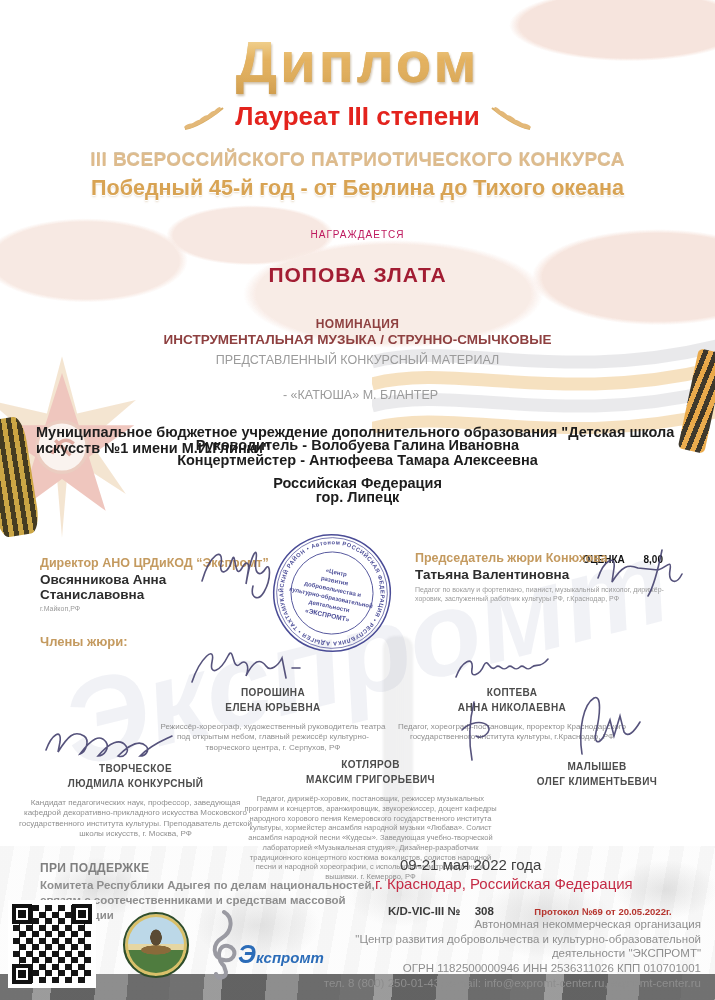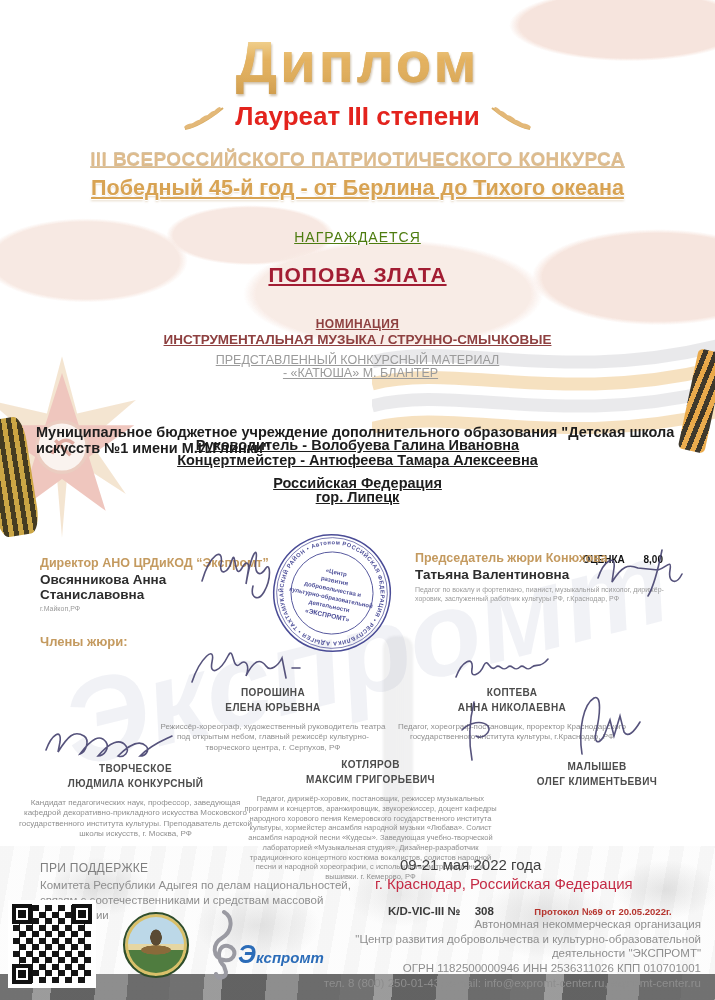--- a/index.html
+++ b/index.html
@@ -2,21 +2,21 @@
 <html><head>
 <meta charset="utf-8">
 <style>
   html,body { margin:0; padding:0; background:#9a9a9a; }
   .page {
     position:relative; width:715px; height:1000px; margin:0 auto;
     background:#ffffff; overflow:hidden;
     font-family:"Liberation Sans", sans-serif;
   }
   .abs { position:absolute; }
-  .ctr { left:0; right:0; text-align:center;text-decoration:underline; }
+  .ctr { left:0; right:0; text-align:center; }
 
   
   .decor { pointer-events:none; }
   .map-blobs {
     left:0; top:0; right:0; height:420px; opacity:.9;
     background:
       radial-gradient(200px 60px at 88% 6%,  #f6e2da 55%, transparent 60%),
       radial-gradient(170px 70px at 12% 62%, #f7e7e0 55%, transparent 60%),
       radial-gradient(250px 90px at 55% 70%, #f8eae4 55%, transparent 60%),
       radial-gradient(210px 80px at 92% 66%, #f6e3db 55%, transparent 60%),
@@ -70,26 +70,26 @@
   .award { font-size:26px; font-weight:800; color:#e3231d; }
   .laurel-r { transform:scaleX(-1); }
   .contest1 {
     top:149px; font-size:19px; font-weight:800; letter-spacing:.4px; color:#debb8c;
     text-shadow:0 1px 1px #fff, 0 -1px 0 rgba(165,125,60,.45);
   }
   .contest2 {
     top:176px; font-size:21.5px; font-weight:800; color:#d8a353;
     text-shadow:0 1px 0 #fff, 0 2px 2px rgba(160,110,40,.25);
   }
-  .awarded { top:229px; font-size:14px; letter-spacing:1px; color:#4d7c0f; }
+  .awarded { top:229px; font-size:10px; letter-spacing:1px; color:#be185d; }
   .recipient { top:263px; font-size:21px; font-weight:800; letter-spacing:1px; color:#a21d33; }
   .nom-label { top:317px; font-size:12px; font-weight:700; color:#8e4040; letter-spacing:.4px; }
   .nom-value { top:332px; font-size:13.5px; font-weight:700; color:#8e4040; }
   .mat-label { top:353px; font-size:12.5px; color:#9b9b9b; }
-  .mat-value { top:366px; font-size:12.5px; color:#9b9b9b;margin-left:6px; }
+  .mat-value { top:388px; font-size:12.5px; color:#9b9b9b;margin-left:6px; }
 
   
   .institution { top:401px; left:36px; right:36px; font-size:14.5px; font-weight:700; color:#1d1d1d; line-height:1.1; }
   .p-line { font-size:14.5px; font-weight:700; color:#1d1d1d; }
   .leader { top:437px; } .concert { top:452px; }
   .country { top:475px; } .city { top:489px; }
   .score-row { top:506px; right:52px; font-size:10px; font-weight:800; color:#111;margin-top:48px; }
   .score-row .gap { display:inline-block; width:16px; }
 
   
@@ -115,21 +115,21 @@
   .col-kotlyarov { left:243px; top:758px; width:255px; }
   .col-kotlyarov .jury-bio { font-size:7.5px; }
   .col-malyshev  { left:488px; top:760px; width:218px; }
   .s-poroshina { left:182px; top:634px; }
   .s-kopteva   { left:448px; top:645px; }
   .s-kosogorova{ left:40px;  top:710px; }
   .s-kotlyarov { left:452px; top:696px; }
   .s-malyshev  { left:568px; top:688px; }
 
   
-  .support-block { left:40px; top:861px; width:345px; }
+  .support-block { left:40px; top:861px; width:345px;font-weight:bold; }
   .support-label { font-size:12px; color:#7f7f7f; letter-spacing:.3px; }
   .support-text  { font-size:11.5px; color:#8e8e8e; line-height:1.3; margin-top:3px; }
   .qr { left:8px; top:900px; width:88px; height:88px; background:#fff; padding:5px; box-sizing:border-box; }
   .qr-inner { position:relative; width:100%; height:100%;
     background:repeating-conic-gradient(#151515 0% 25%, #ffffff 0% 50%) 0 0/13px 13px; }
   .finder { position:absolute; width:20px; height:20px; background:#fff; border:4px solid #111; box-sizing:border-box; }
   .finder::after { content:""; position:absolute; inset:2px; background:#111; }
   .f-tl { left:-1px; top:-1px; } .f-tr { right:-1px; top:-1px; } .f-bl { left:-1px; bottom:-1px; }
   .emblem { left:123px; top:912px; width:62px; height:62px; border-radius:50%;
     border:2px solid #2f4d2a; box-shadow:inset 0 0 0 3px #d9c06a;

